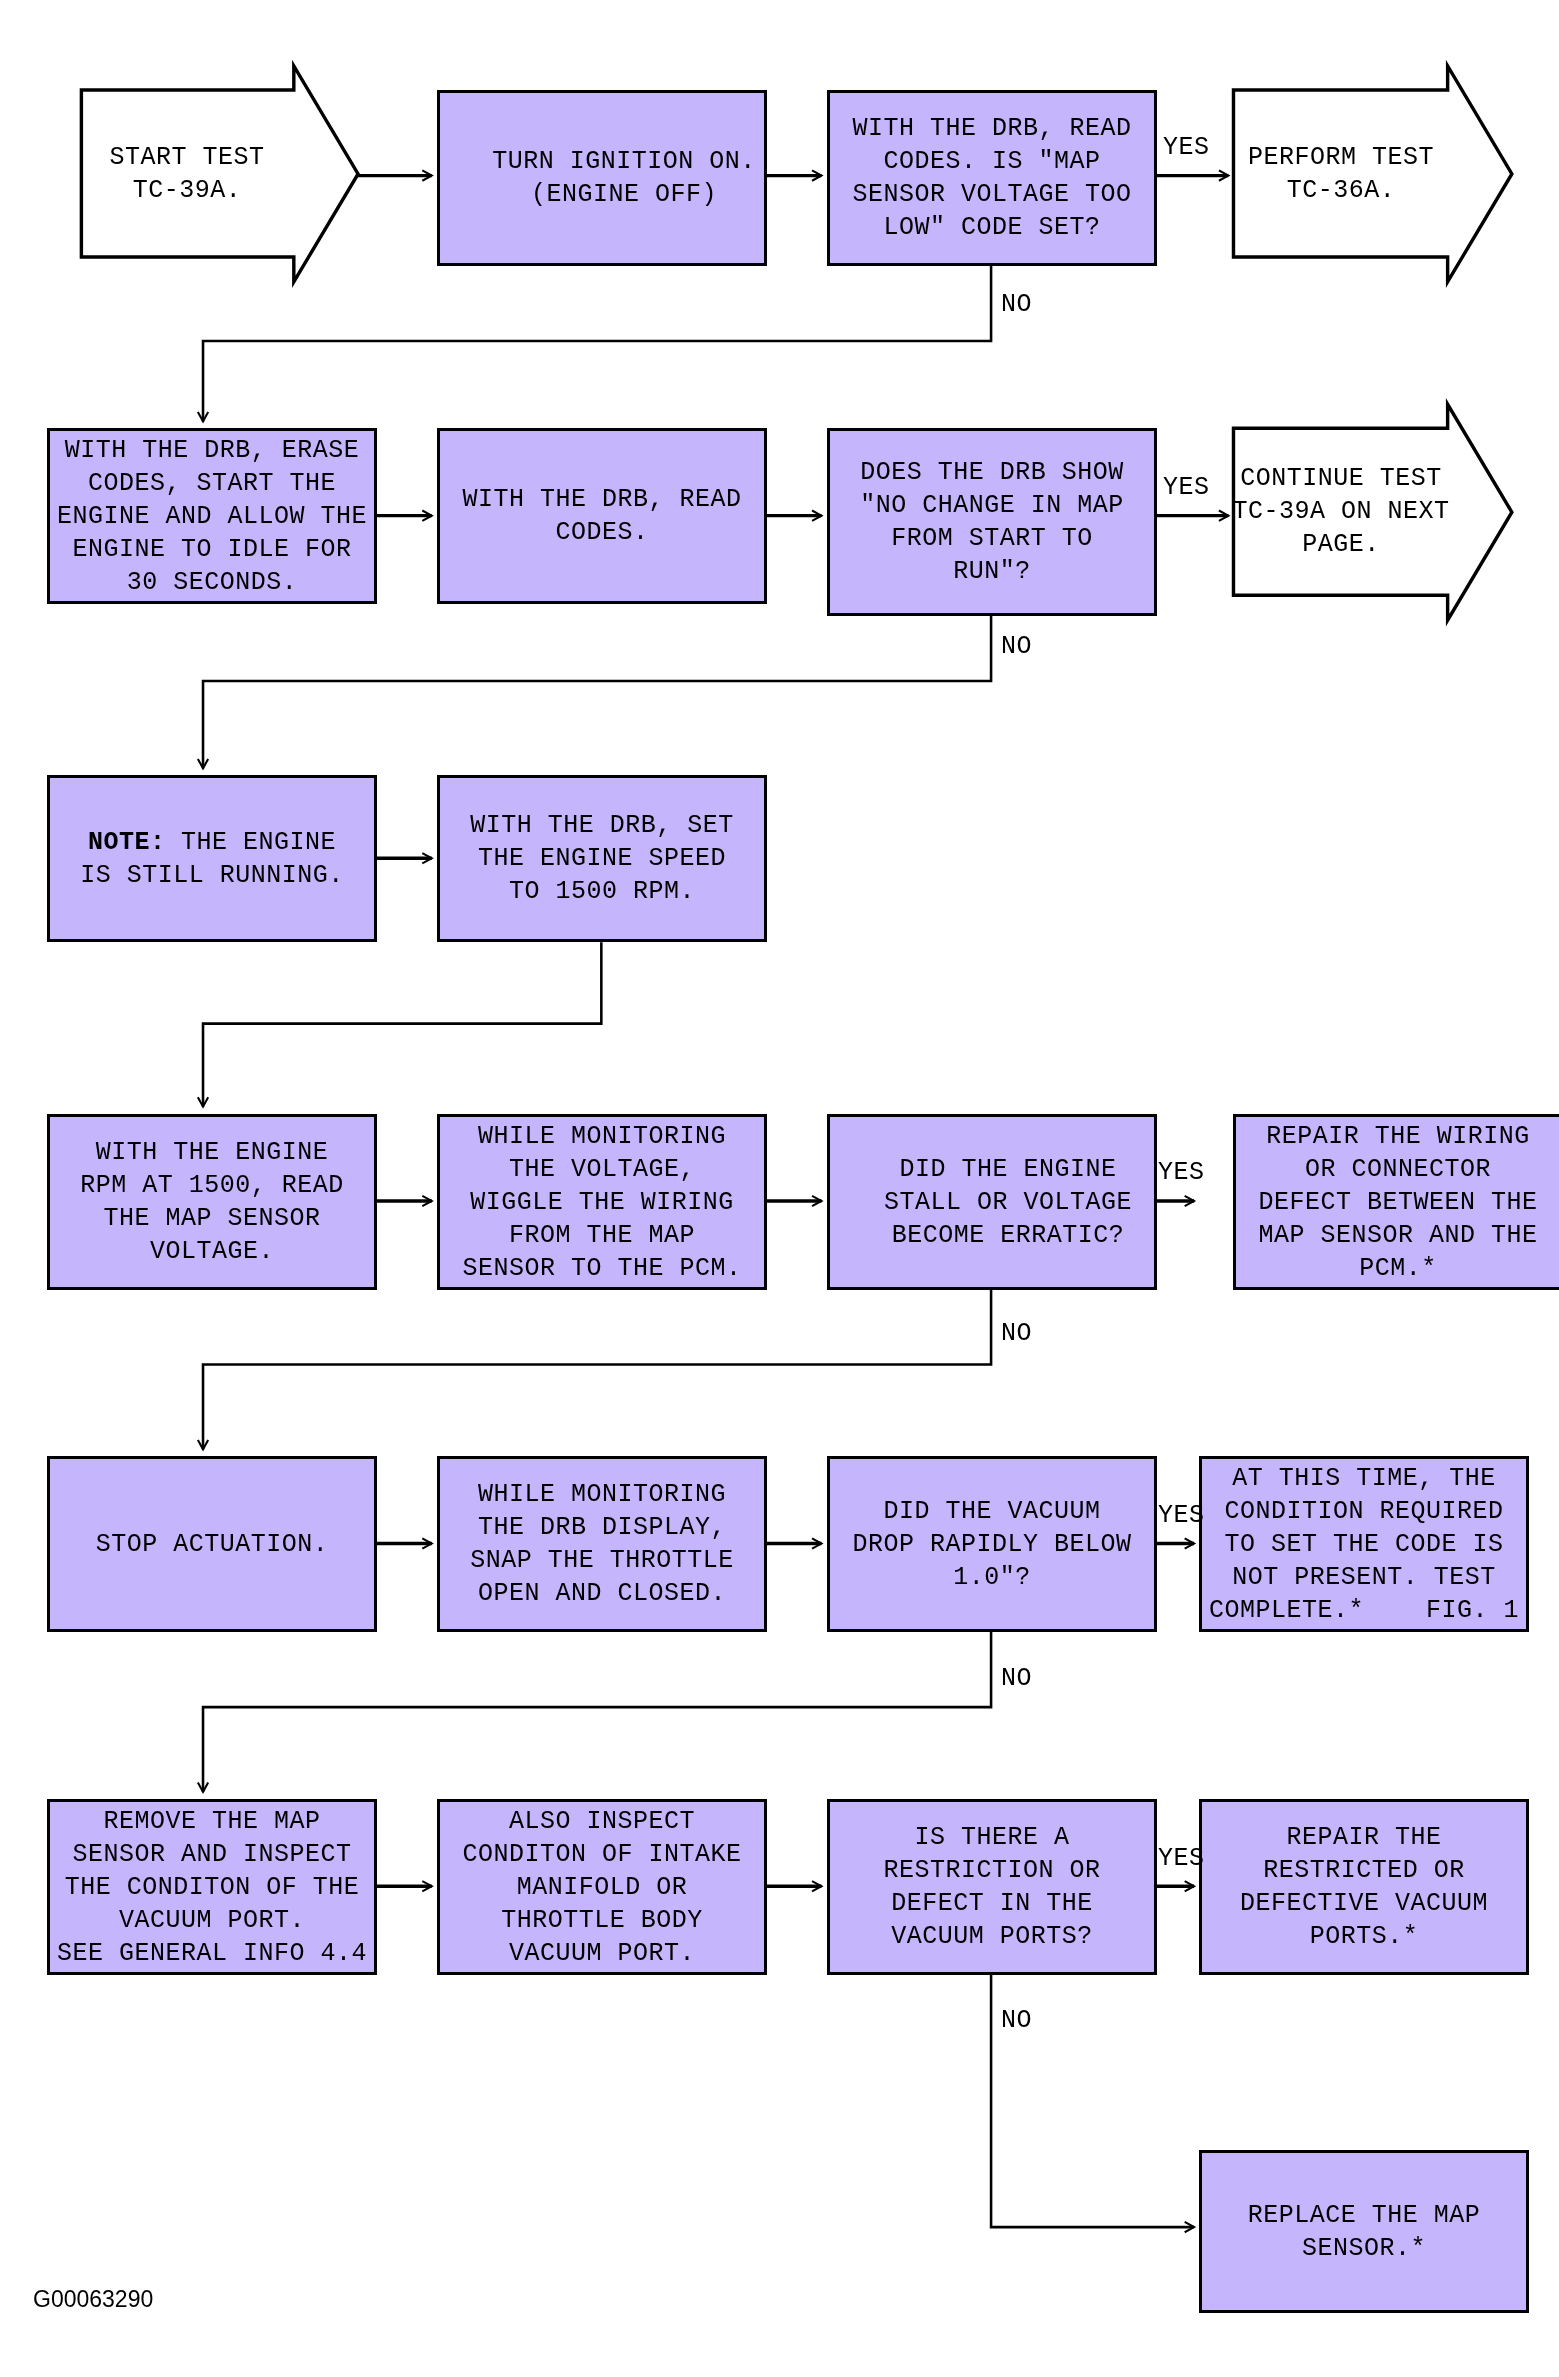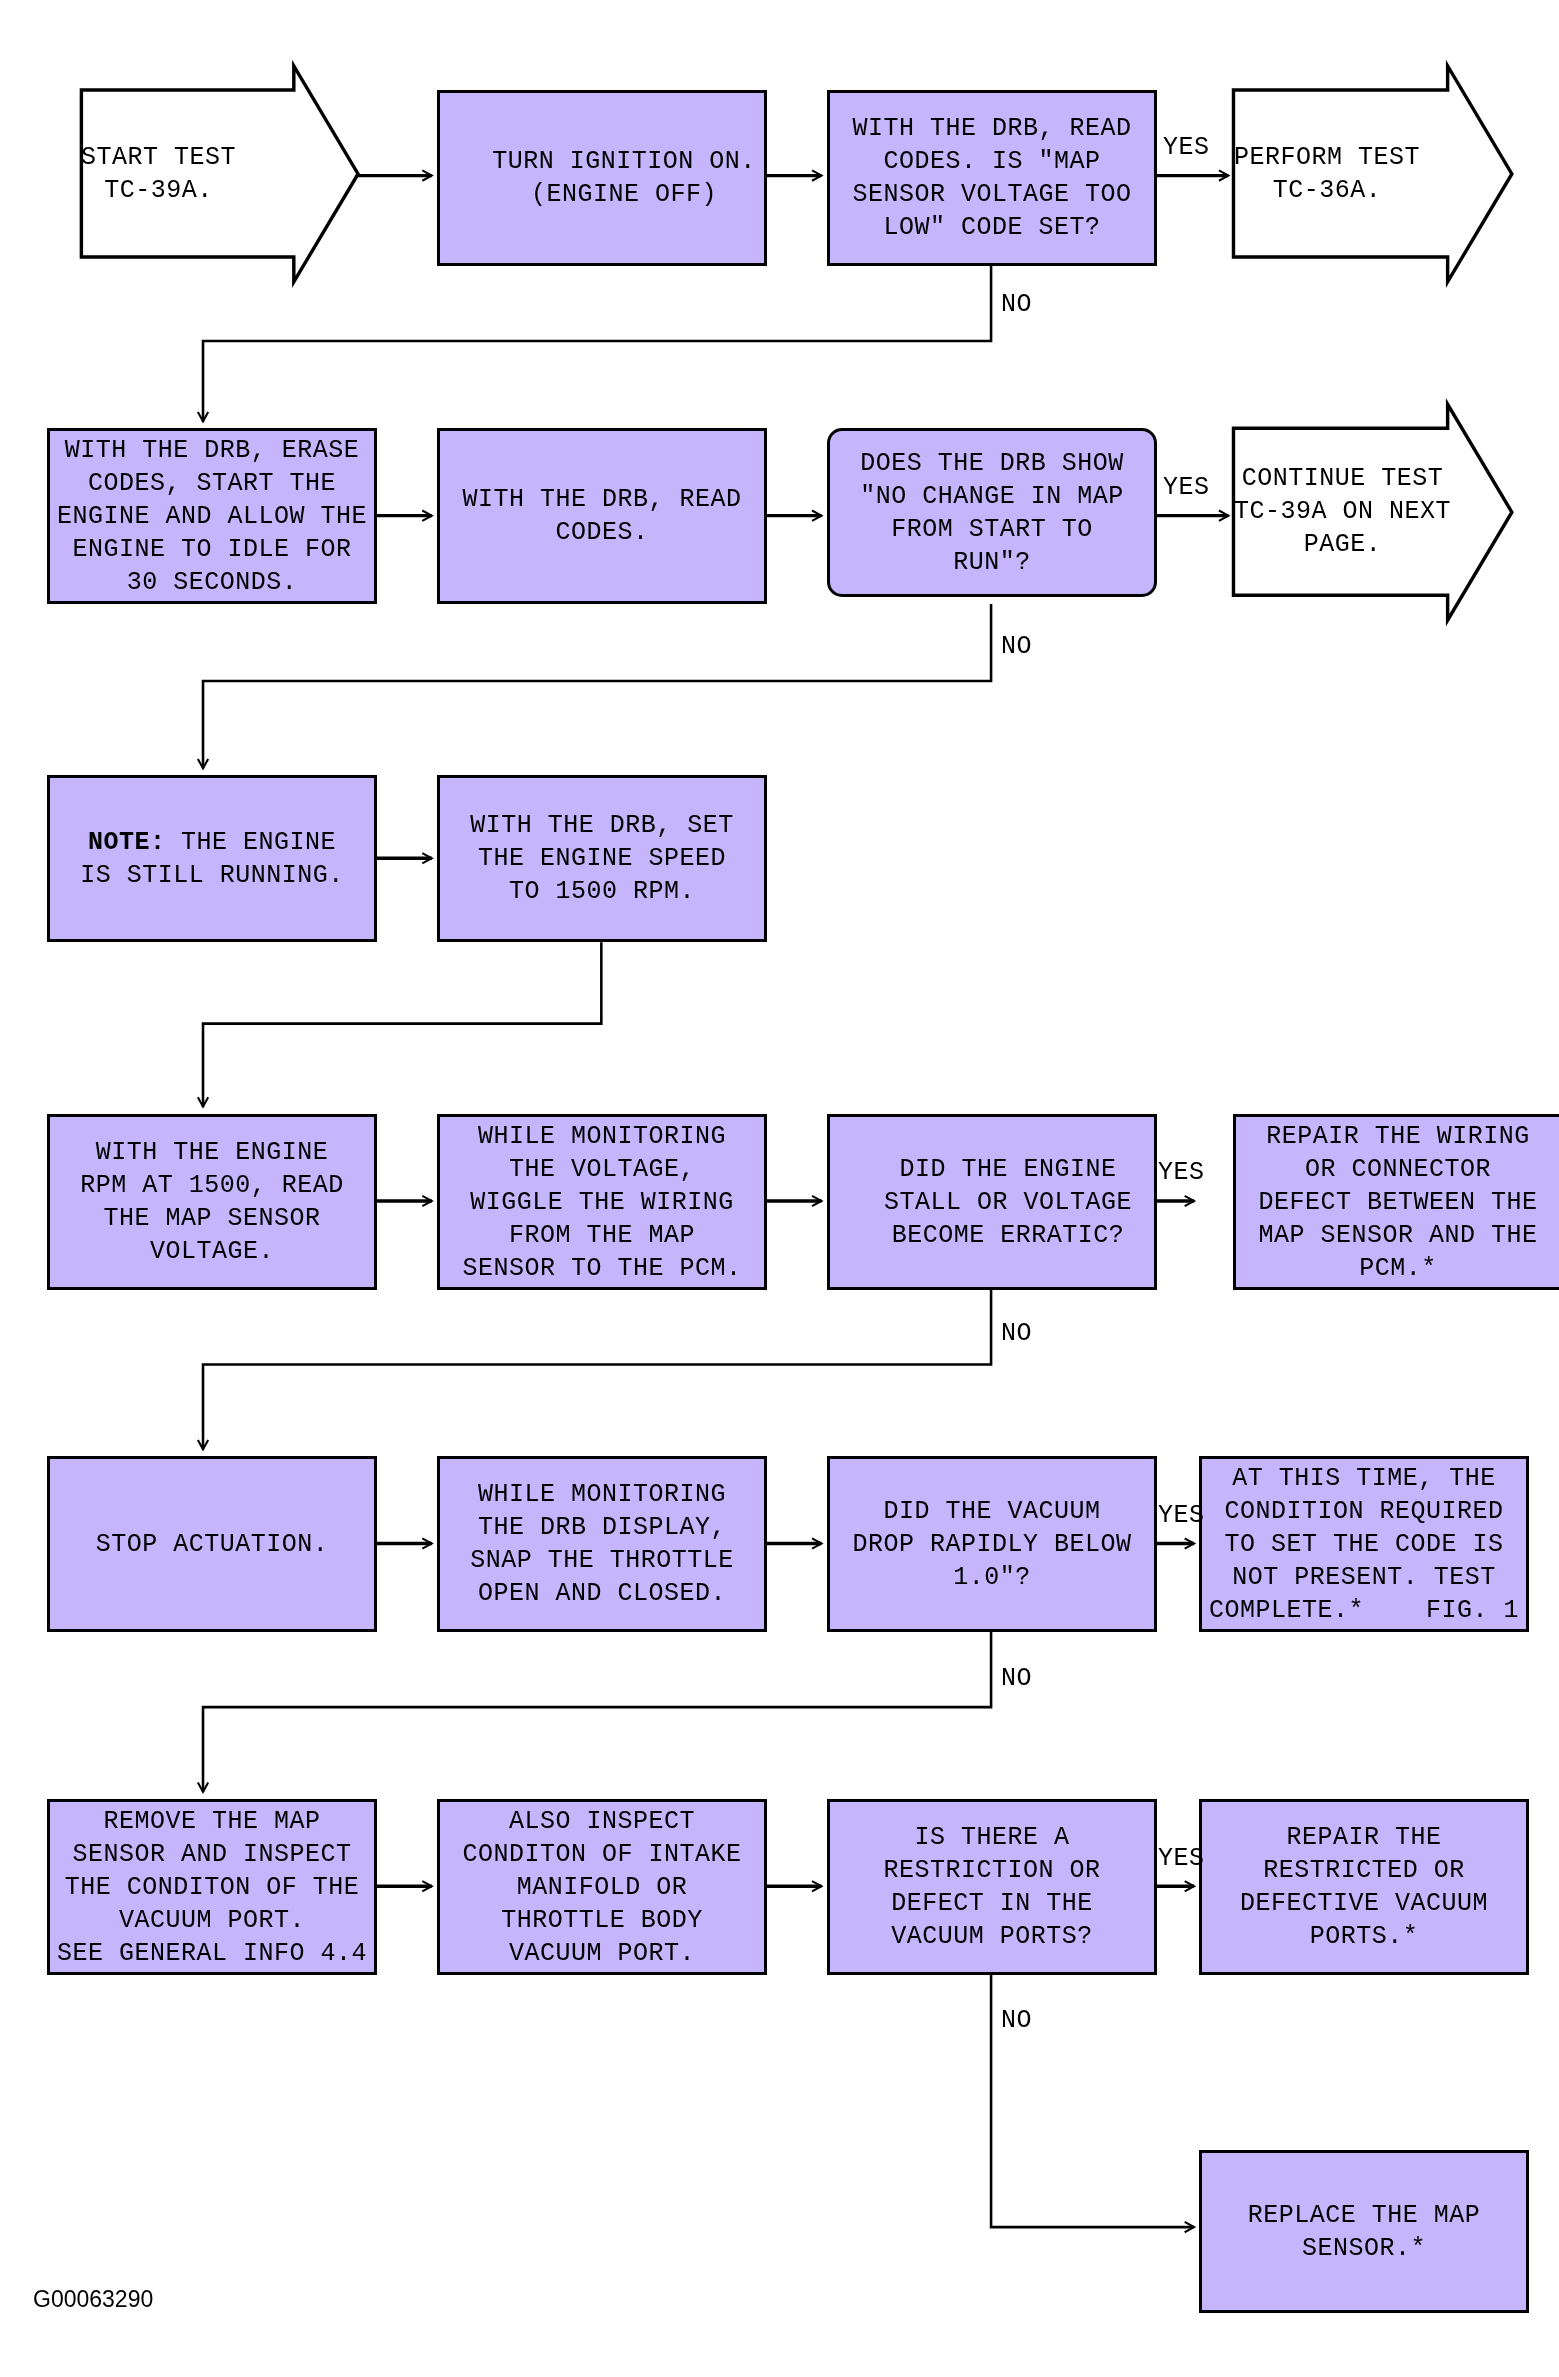--- a/index.html
+++ b/index.html
@@ -10,21 +10,21 @@
   .layer { position:absolute; left:0; top:0; width:1559px; height:2377px; }
   .box {
     position:absolute; border:3.4px solid #000; background:#c4b5fd;
     display:flex; align-items:center; justify-content:center;
     text-align:center; box-sizing:border-box;
   }
   .node-text {
     white-space:pre; font-size:25px; line-height:33px; letter-spacing:0.5px;
   }
   .shape-text {
-    position:absolute; display:flex; align-items:center; justify-content:flex-start;
+    position:absolute; display:flex; align-items:center; justify-content:center;
     text-align:center; box-sizing:border-box;
   }
   .branch-label {
     position:absolute; font-size:25px; line-height:29px; letter-spacing:0.5px;
     white-space:pre;
   }
   .note-label { font-weight:700; }
   .figure-code {
     position:absolute; left:33px; top:2286px;
     font-family:"Liberation Sans","DejaVu Sans",sans-serif;
@@ -106,21 +106,21 @@
     <span class="node-text">WITH THE DRB, ERASE
 CODES, START THE
 ENGINE AND ALLOW THE
 ENGINE TO IDLE FOR
 30 SECONDS.</span>
   </div>
   <div class="box" style="left:437px; top:428px; width:330px; height:176px;">
     <span class="node-text">WITH THE DRB, READ
 CODES.</span>
   </div>
-  <div class="box" style="left:827px; top:428px; width:330px; height:169px;border-radius:15px;">
+  <div class="box" style="left:827px; top:428px; width:330px; height:188px;">
     <span class="node-text">DOES THE DRB SHOW
 "NO CHANGE IN MAP
 FROM START TO
 RUN"?</span>
   </div>
 
   <div class="box" style="left:47px; top:775px; width:330px; height:167px;">
     <span class="node-text"><b class="note-label">NOTE:</b><span> THE ENGINE
 IS STILL RUNNING.</span></span>
   </div>

